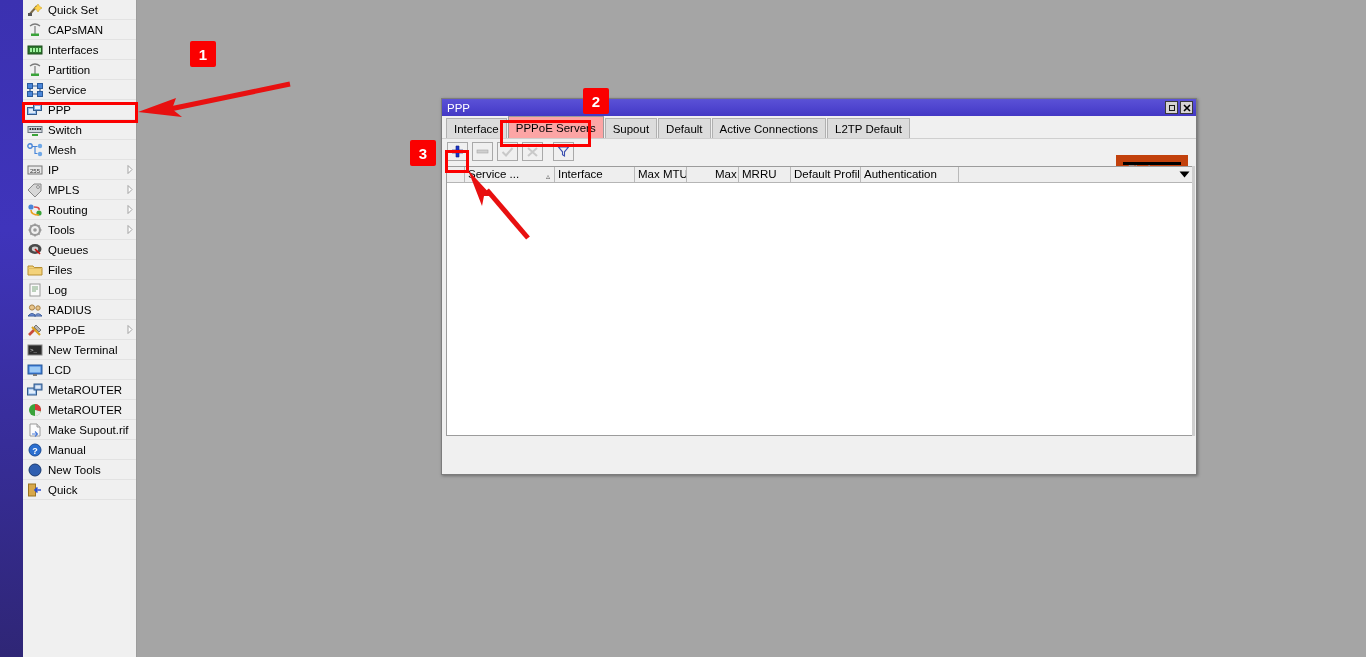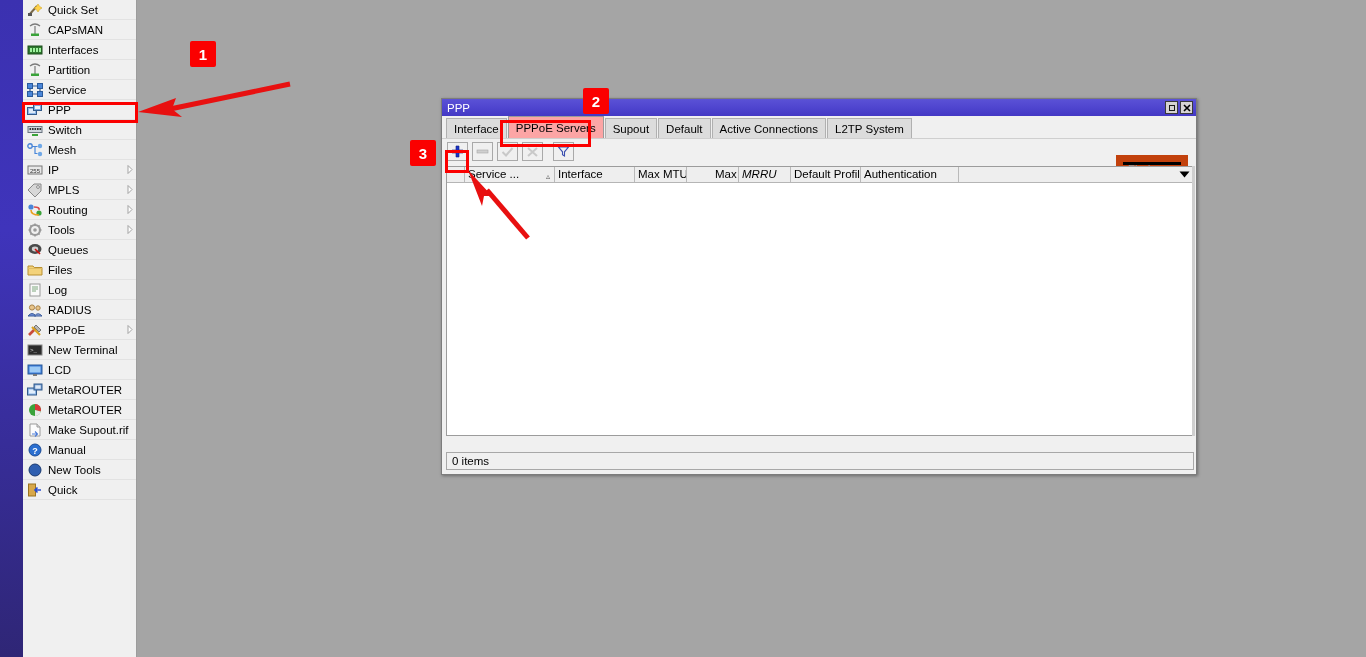--- a/index.html
+++ b/index.html
@@ -612,21 +612,21 @@
         </span>
       </span>
     </div>
 
     <div id="tabbar">
         <div class="tab">Interface</div>
         <div class="tab active">PPPoE Servers</div>
         <div class="tab">Supout</div>
         <div class="tab">Default</div>
         <div class="tab">Active Connections</div>
-        <div class="tab">L2TP System</div>
+        <div class="tab">L2TP Default</div>
       </div>
 
     <div id="toolbar">
       <div class="tb-btn">
         <svg width="13" height="13" viewBox="0 0 13 13">
           <path d="M5 1 h3 v4 h4 v3 h-4 v4 h-3 v-4 h-4 v-3 h4 z" fill="#1a33c8" stroke="#0e1f80" stroke-width="0.6"></path>
         </svg>
       </div>
       <div class="tb-btn">
         <svg width="13" height="7" viewBox="0 0 13 7">
@@ -652,34 +652,33 @@
       <div id="find-box">Find</div>
     </div>
 
     <div id="table-area">
       <div id="col-header">
           <div class="col flag" style="width: 18px;"></div>
           <div class="col sortable" style="width: 90px;"><span>Service ...</span><span class="sort-mark">▵</span></div>
           <div class="col" style="width: 80px;"><span>Interface</span></div>
           <div class="col" style="width: 52px;"><span>Max MTU</span></div>
           <div class="col" style="width: 52px; padding-left: 28px;"><span>Max MRU</span></div>
-          <div class="col" style="width: 52px; font-style: italic;"><span>MRRU</span></div>
+          <div class="col" style="width: 52px;"><span>MRRU</span></div>
           <div class="col" style="width: 70px;"><span>Default Profile</span></div>
           <div class="col" style="width: 98px;"><span>Authentication</span></div>
           <div class="col filler">
             <svg width="11" height="7" viewBox="0 0 11 7">
               <path d="M0.5 0.5 h10 L5.5 6.5 Z" fill="#000000"></path>
             </svg>
           </div>
         </div>
       <div id="grid-body"></div>
     </div>
     <div id="scrollbar-track"></div>
 
-    <div id="statusbar">0 items</div>
   </div>
 
   <div class="hl-box" id="hl-ppp"></div>
   <div class="hl-box" id="hl-tab"></div>
   <div class="hl-box" id="hl-plus"></div>
 
   <svg class="arrow-svg" style="left:130px; top:78px; width:180px; height:54px;" viewBox="0 0 180 54">
     <g>
       <path d="M160 6 L40 31" stroke="#e81010" stroke-width="5" fill="none" stroke-linecap="butt"></path>
       <path d="M8 34 L46 20 L42 31 L52 39 Z" fill="#e81010"></path>

